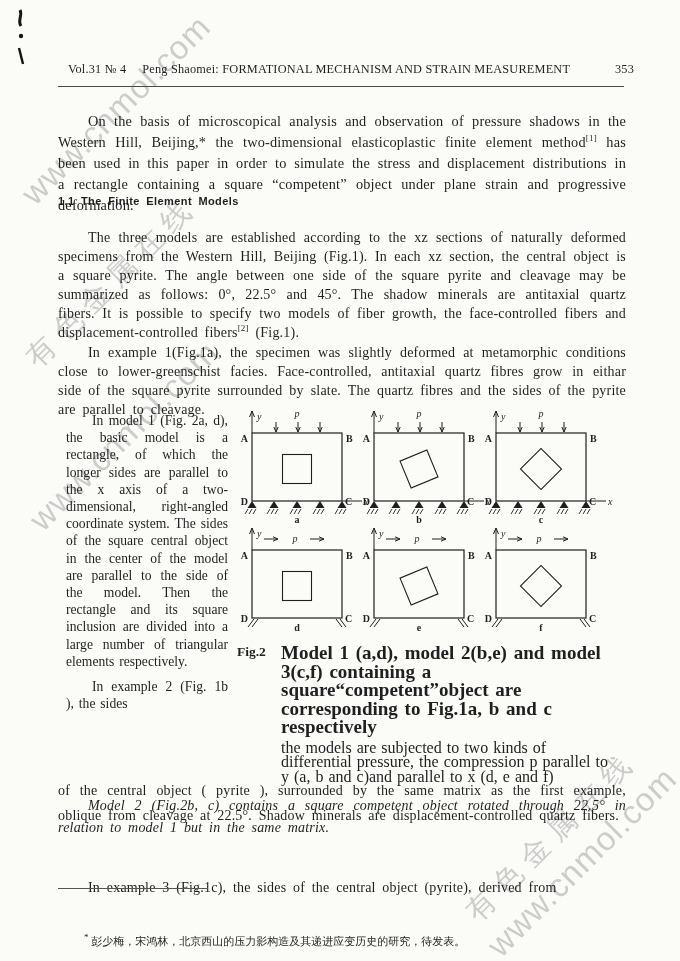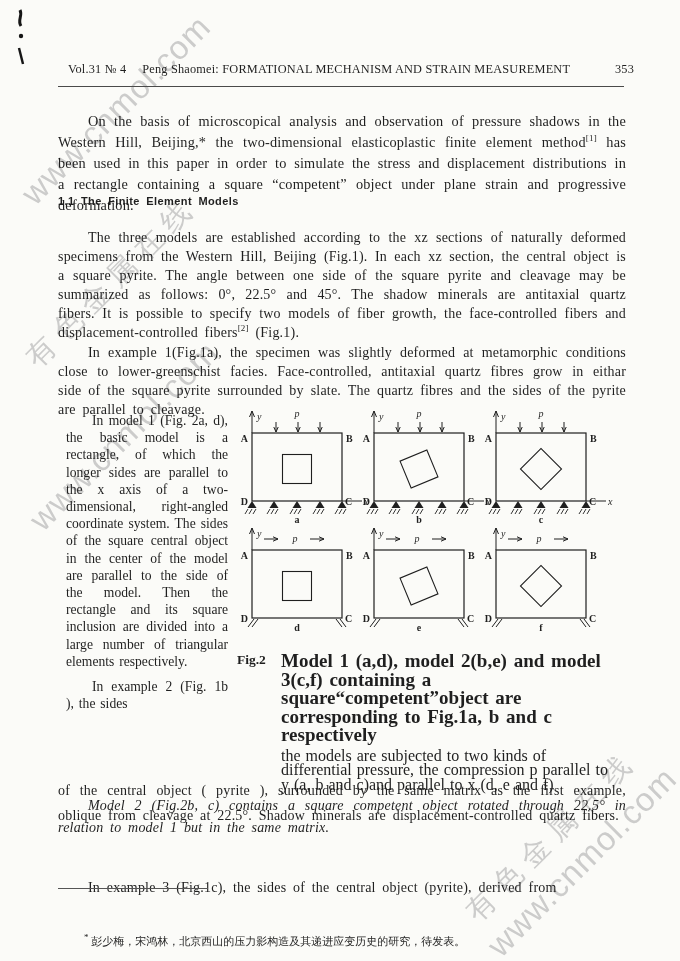--- a/index.html
+++ b/index.html
@@ -51,21 +51,21 @@
   }
   .colL p{margin:8px;}
   .colL .indent{text-indent:26px;}
   .p4{top:764px; line-height:25px;}
   .p5{top:781px; line-height:22px;font-style:italic;}
   .p6{top:864px; line-height:19.5px;}
   sup{font-size:9px; line-height:0;}
   
   .figwrap{position:absolute; left:233px; top:398px; width:396px; height:240px; z-index:1;}
   .figcap{position:absolute; left:237px; top:644px; width:392px; z-index:1;}
-  .cap-row{display:flex;margin-top:8px;}
+  .cap-row{display:flex;}
   .cap-label{font-weight:bold; font-size:13.5px; width:44px; flex:none;}
   .cap-main{font-weight:bold; font-size:19px; line-height:18.5px; width:334px; word-spacing:2px;}
   .cap-sub{margin-left:44px; margin-top:4px; width:334px; font-size:16px; line-height:14.5px; word-spacing:1px;}
   
   .fn-rule{position:absolute; left:58px; top:888px; width:150px; height:1px; background:#555; z-index:1;}
   .fn{position:absolute; left:84px; top:934px; width:520px; font-size:11px; z-index:1;}
   
   .artifact{position:absolute; left:12px; top:4px; z-index:1;}
 </style>
 </head>

